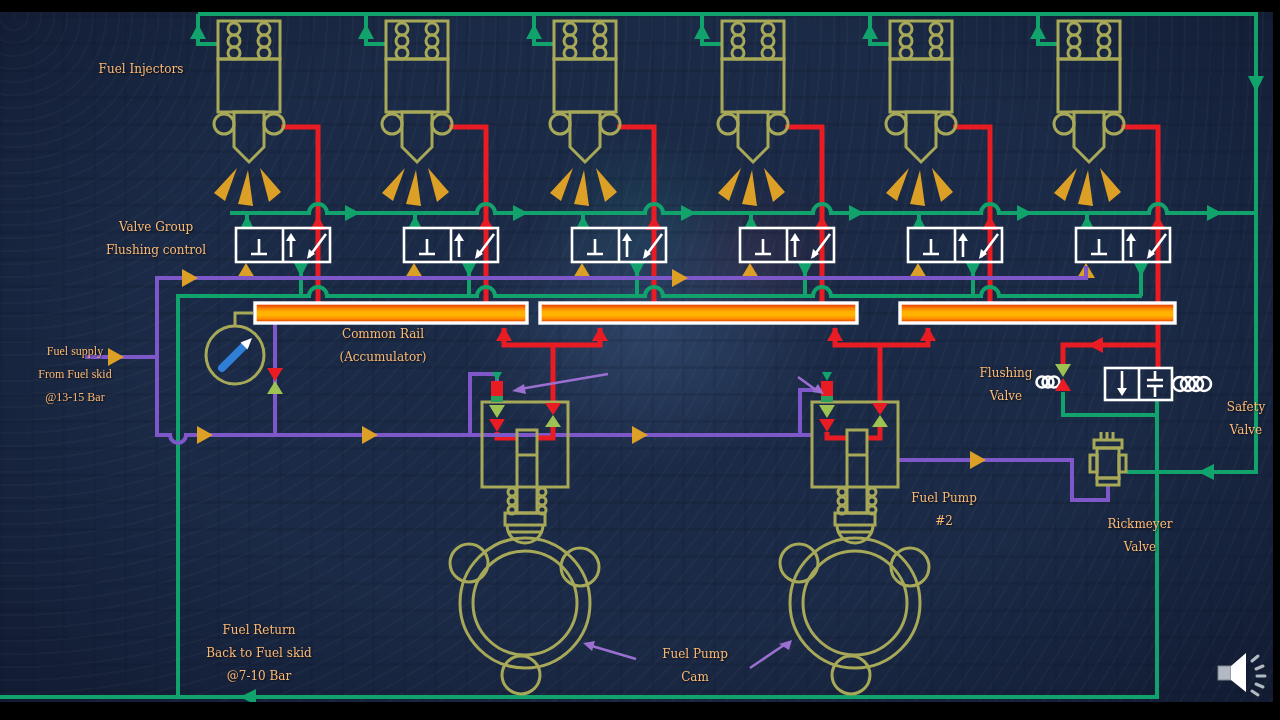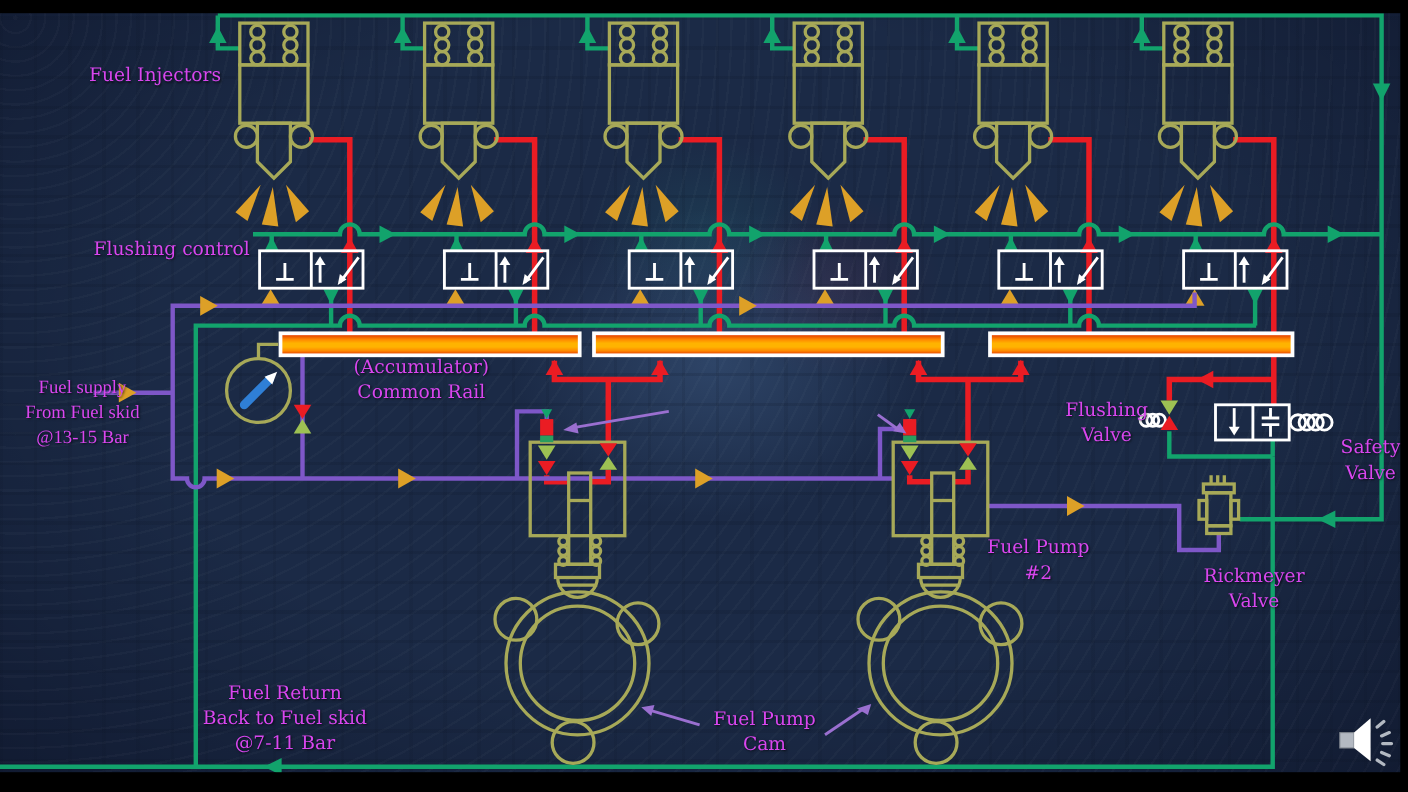--- a/index.html
+++ b/index.html
@@ -23,21 +23,21 @@
   svg{position:absolute;left:0;top:0;z-index:3;}
   
   .sg{stroke:var(--green);stroke-width:4;fill:none;}
   .sp{stroke:var(--purple);stroke-width:4;fill:none;}
   .sr{stroke:var(--red);stroke-width:5;fill:none;}
   .sk{stroke:var(--khaki);stroke-width:3;fill:none;}
   .sw{stroke:var(--white);stroke-width:2.6;fill:none;}
   .spa{stroke:var(--annot);stroke-width:2.6;fill:none;}
   .fg{fill:var(--green);} .fr{fill:var(--red);} .fo{fill:var(--orange);}
   .fw{fill:var(--white);} .flg{fill:var(--lgreen);} .fpa{fill:var(--annot);}
-  .lbl{position:absolute;z-index:6;color:#d946ef;font-size:17px;line-height:23px;
+  .lbl{position:absolute;z-index:6;color:#fdba74;font-size:12px;line-height:23px;
        text-align:center;text-shadow:1px 1px 2px rgba(0,0,0,.65);white-space:nowrap;}
 </style>
 </head>
 <body>
 
 <div id="stage" style="background: rgb(27, 42, 70);">
   <div id="texture"></div>
 
   <svg id="pipes" width="1280" height="720">
     <defs>
@@ -430,25 +430,26 @@
           <polygon points="1231,666 1246,653 1246,692 1231,680" class="fw" fill="#b3b9c2"></polygon>
         </g>
         <path d="M1252,661 L1258,656 M1256,669 L1263,666 M1257,676 L1265,676 M1256,684 L1263,687 M1252,691 L1258,695" class="sw" style="stroke:#b3b9c2;stroke-width:3;stroke-linecap:round"></path>
       </g>
   </svg>
 
   <div class="lbl" style="left:56px;top:58px;width:170px;">
     <div>Fuel Injectors</div>
   </div>
   <div class="lbl" style="left:66px;top:216px;width:180px;">
+    <div>Valve Group</div>
     <div>Flushing control</div>
   </div>
   <div class="lbl" style="left:293px;top:323px;width:180px;">
+    <div>Common Rail</div>
     <div>(Accumulator)</div>
-    <div>Common Rail</div>
   </div>
   <div class="lbl" style="left:0px;top:340px;width:150px;font-family:Liberation Serif, serif;">
     <div>Fuel supply</div>
     <div>From Fuel skid</div>
     <div>@13-15 Bar</div>
   </div>
   <div class="lbl" style="left:956px;top:362px;width:100px;">
     <div>Flushing</div>
     <div>Valve</div>
   </div>
@@ -464,19 +465,19 @@
     <div>Fuel Pump</div>
     <div>#2</div>
   </div>
   <div class="lbl" style="left:635px;top:643px;width:120px;">
     <div>Fuel Pump</div>
     <div>Cam</div>
   </div>
   <div class="lbl" style="left:159px;top:619px;width:200px;">
     <div>Fuel Return</div>
     <div>Back to Fuel skid</div>
-    <div>@7-11 Bar</div>
+    <div>@7-10 Bar</div>
   </div>
 
   <div class="bar" id="bar-top"></div>
   <div class="bar" id="bar-bottom"></div>
   <div class="bar" id="bar-right"></div>
 </div>
 
 </body></html>

